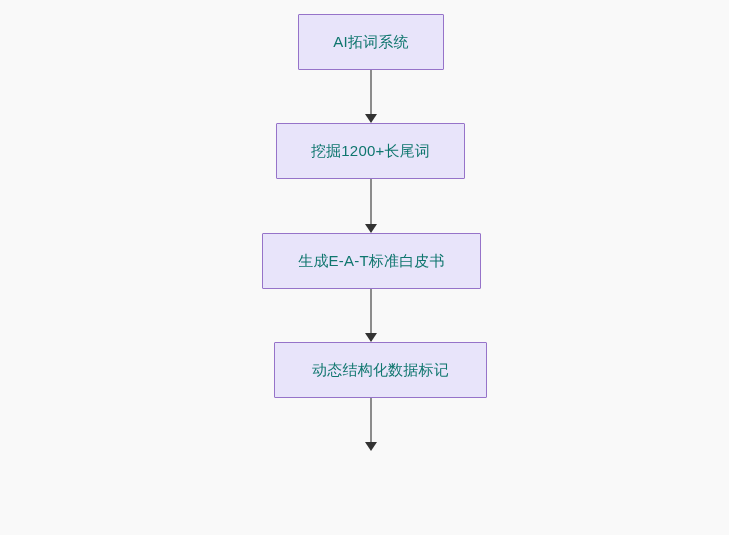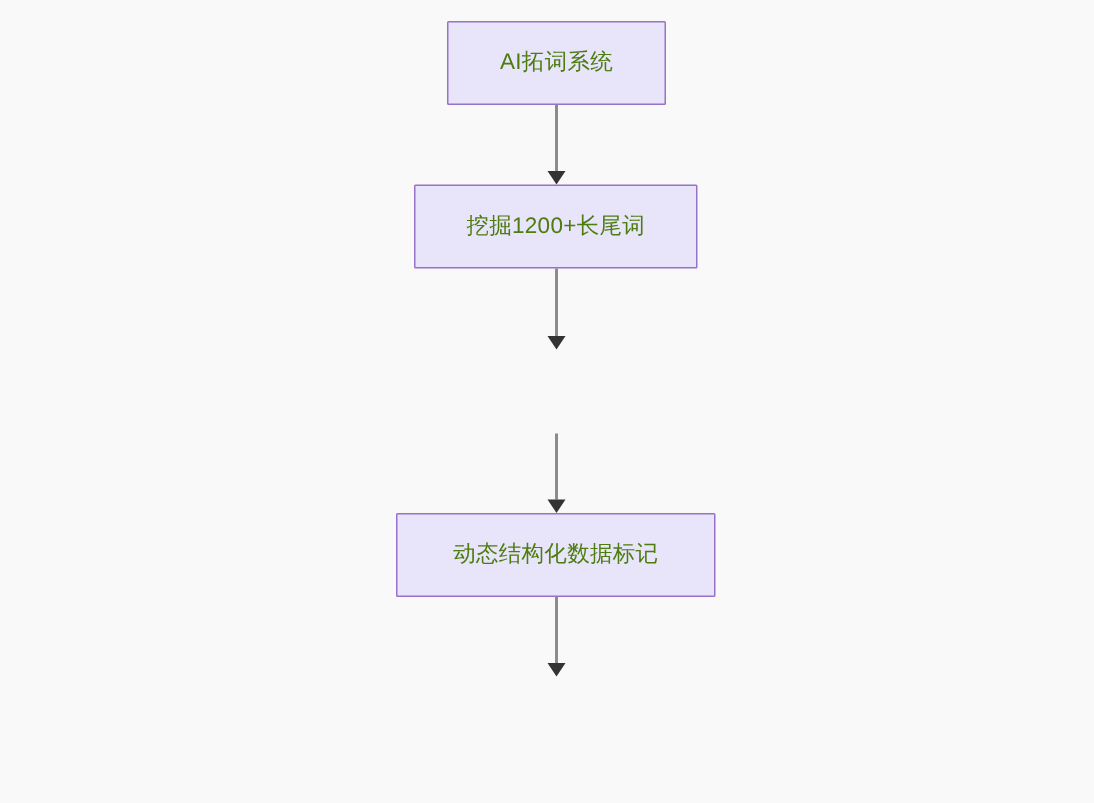--- a/index.html
+++ b/index.html
@@ -24,21 +24,21 @@
     box-sizing: border-box;
     background: #e8e4fa;
     border: 1.5px solid #9673c9;
     border-radius: 1px;
     display: flex;
     align-items: center;
     justify-content: center;
     z-index: 2;
   }
   .node-label {
-    color: #4d7c0f;
+    color: #0f766e;
     font-size: 15px;
     line-height: 1.2;
     letter-spacing: 0.2px;
     white-space: nowrap;
     text-align: center;
   }
   .edge {
     position: absolute;
     z-index: 1;
   }
@@ -58,21 +58,21 @@
     width: 0;
     height: 0;
     border-left: 6px solid transparent;
     border-right: 6px solid transparent;
     border-top: 9px solid #333333;
   }
   
   #node-1 { left: 298px; top: 14px;  width: 146px; height: 56px; }
   #node-2 { left: 276px; top: 123px; width: 189px; height: 56px; }
   #node-3 { left: 262px; top: 233px; width: 219px; height: 56px; }
-  #node-4 { left: 264px; top: 342px; width: 213px; height: 56px; }
+  #node-4 { left: 274px; top: 342px; width: 213px; height: 56px; }
   #node-5 { left: 253px; top: 451px; width: 235px; height: 56px; }
   
   #edge-1 { left: 355px; top: 70px;  width: 32px; height: 53px; }
   #edge-2 { left: 355px; top: 179px; width: 32px; height: 54px; }
   #edge-3 { left: 355px; top: 289px; width: 32px; height: 53px; }
   #edge-4 { left: 355px; top: 398px; width: 32px; height: 53px; }
   #edge-1 .edge-line { height: 44px; }
   #edge-2 .edge-line { height: 45px; }
   #edge-3 .edge-line { height: 44px; }
   #edge-4 .edge-line { height: 44px; }
@@ -103,19 +103,22 @@
   </div>
 
   <div class="node" id="node-1">
     <span class="node-label">AI拓词系统</span>
   </div>
 
   <div class="node" id="node-2">
     <span class="node-label">挖掘1200+长尾词</span>
   </div>
 
+  <div class="node" id="node-3">
+    <span class="node-label">生成E-A-T标准白皮书</span>
+  </div>
 
   <div class="node" id="node-4">
     <span class="node-label">动态结构化数据标记</span>
   </div>
 
 
 </div>
 
 </body></html>

